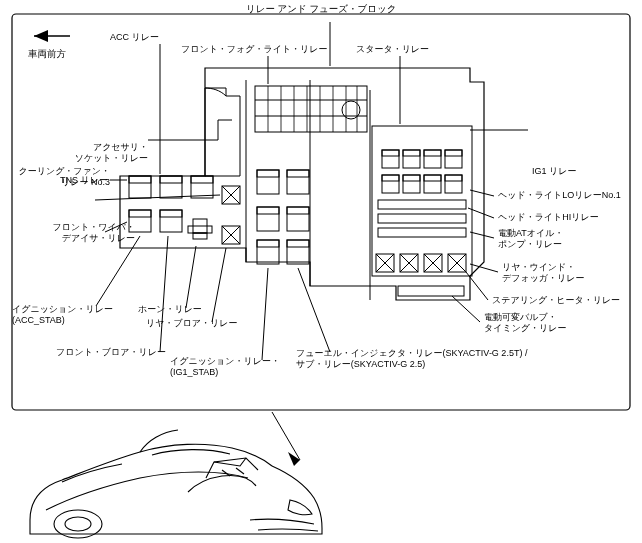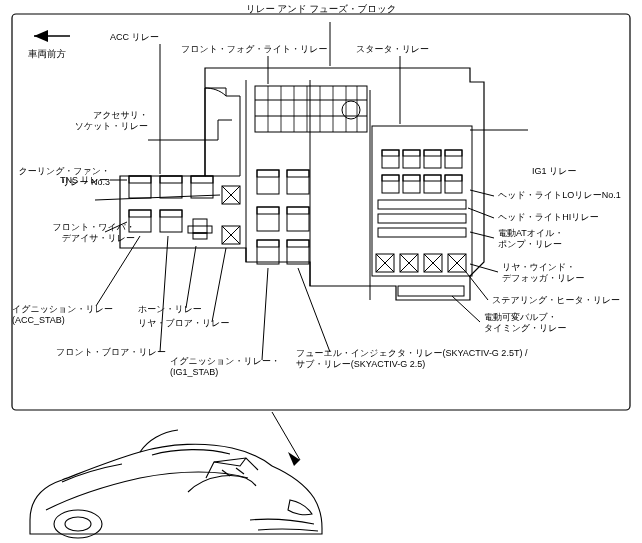--- a/index.html
+++ b/index.html
@@ -256,33 +256,33 @@
   </svg>
 
   <div class="title" style="left:246px; top:3px;">リレー アンド フューズ・ブロック</div>
 
   <div class="arrow-lbl" style="left:28px; top:48px;">車両前方</div>
 
   <div class="lbl" style="left:110px; top:32px;">ACC リレー</div>
   <div class="lbl" style="left:181px; top:44px;">フロント・フォグ・ライト・リレー</div>
   <div class="lbl" style="left:356px; top:44px;">スタータ・リレー</div>
 
-  <div class="lbl r" style="left:18px; top:110px; width:130px;">アクセサリ・
+  <div class="lbl r" style="left:18px; top:142px; width:130px;">アクセサリ・
 ソケット・リレー</div>
   <div class="lbl r" style="left:0px; top:166px; width:110px;">クーリング・ファン・
 リレー No.3</div>
   <div class="lbl r" style="left:0px; top:175px; width:95px;margin-left:13px;">TNS リレー</div>
   <div class="lbl r" style="left:8px; top:222px; width:105px;padding-left:22px;">フロント・ワイパ・
 デアイサ・リレー</div>
 
   <div class="lbl" style="left:12px; top:304px;">イグニッション・リレー
 (ACC_STAB)</div>
   <div class="lbl" style="left:56px; top:347px;">フロント・ブロア・リレー</div>
   <div class="lbl" style="left:138px; top:304px;">ホーン・リレー</div>
-  <div class="lbl" style="left:138px; top:318px;text-align:center;">リヤ・ブロア・リレー</div>
+  <div class="lbl" style="left:146px; top:318px;text-align:center;">リヤ・ブロア・リレー</div>
   <div class="lbl" style="left:170px; top:356px;">イグニッション・リレー・
 (IG1_STAB)</div>
   <div class="lbl" style="left:296px; top:348px;">フューエル・インジェクタ・リレー(SKYACTIV-G 2.5T) /
 サブ・リレー(SKYACTIV-G 2.5)</div>
 
   <div class="lbl" style="left:532px; top:124px;margin-top:42px;">IG1 リレー</div>
   <div class="lbl" style="left:498px; top:190px;">ヘッド・ライトLOリレーNo.1</div>
   <div class="lbl" style="left:498px; top:212px;">ヘッド・ライトHIリレー</div>
   <div class="lbl" style="left:498px; top:228px;">電動ATオイル・
 ポンプ・リレー</div>

